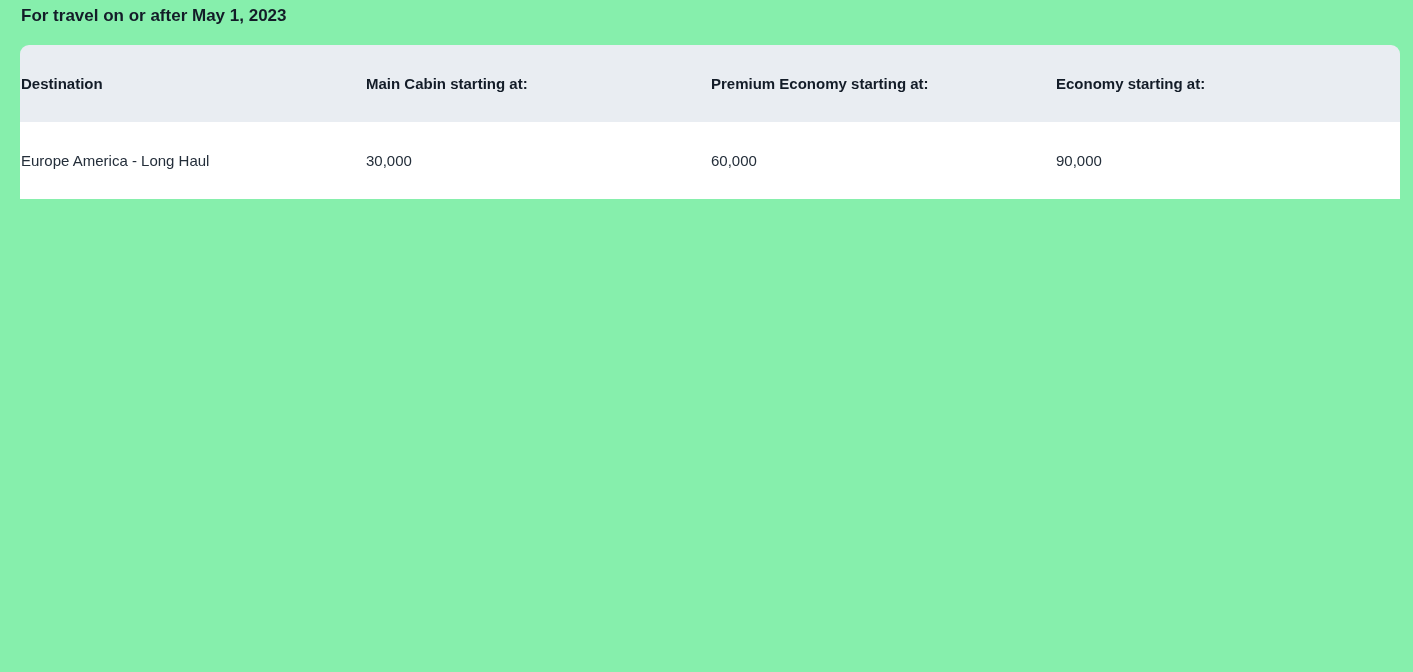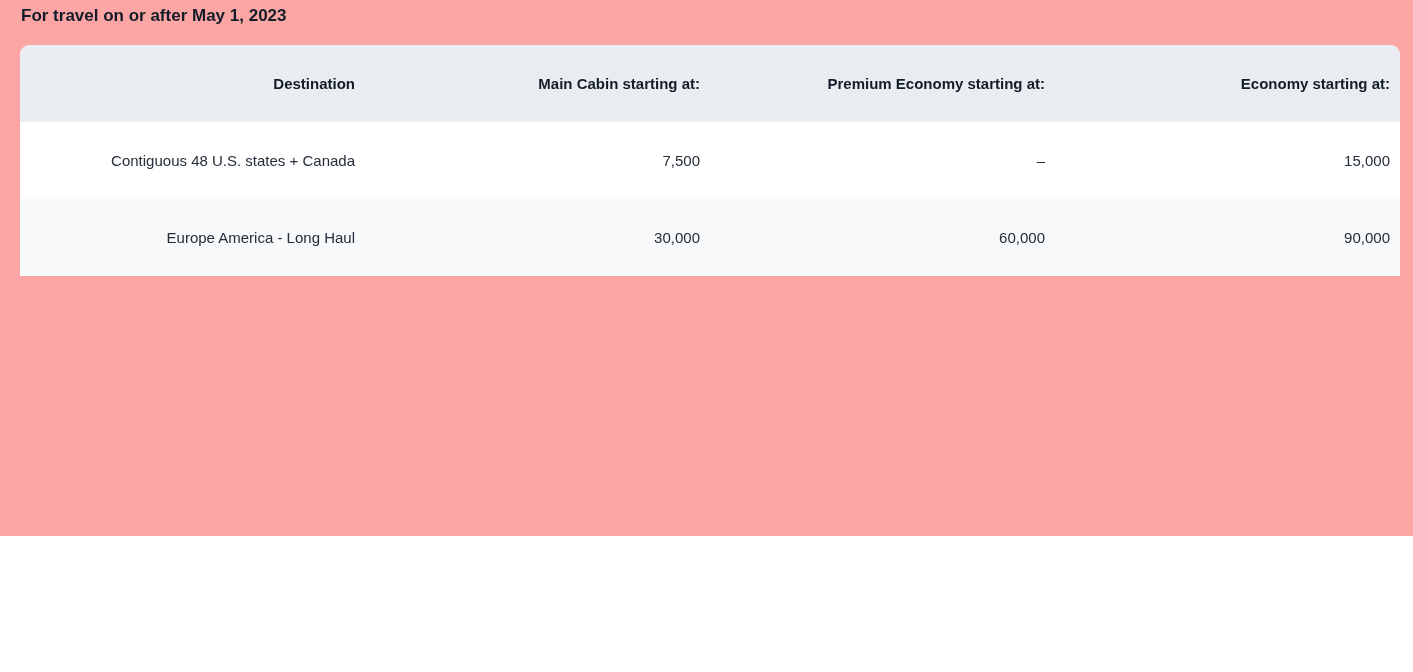--- a/index.html
+++ b/index.html
@@ -4,44 +4,44 @@
 <style>
   html, body {
     margin: 0;
     padding: 0;
     background: #ffffff;
     font-family: "Liberation Sans", sans-serif;
   }
   .page {
     position: relative;
     width: 1413px;
-    height: 536px;
-    background: #fca5a5;
+    height: 672px;
+    background: #86efac;
     overflow: hidden;
   }
   .page-title {
     margin: 0;
     padding: 5px 0 0 21px;
     font-size: 17px;
     line-height: 21px;
     font-weight: 700;
     color: #131c28;
   }
   table.award-table {
     border-collapse: separate;
     border-spacing: 0;
     table-layout: fixed;
     width: 1380px;
     margin: 19px 0 0 20px;
   }
   .award-table th,
   .award-table td {
     height: 77px;
-    padding: 0 10px;
-    text-align: right;
+    padding: 0 1px;
+    text-align: left;
     vertical-align: middle;
     box-sizing: border-box;
   }
   .award-table thead th {
     background: #e9edf2;
     font-size: 15px;
     font-weight: 700;
     color: #131c28;
   }
   .award-table thead th:first-child { border-top-left-radius: 9px; }
@@ -67,26 +67,20 @@
     <thead>
       <tr class="header-row">
         <th>Destination</th>
         <th>Main Cabin starting at:</th>
         <th>Premium Economy starting at:</th>
         <th>Economy starting at:</th>
       </tr>
     </thead>
     <tbody>
       <tr>
-        <td>Contiguous 48 U.S. states + Canada</td>
-        <td>7,500</td>
-        <td>–</td>
-        <td>15,000</td>
-      </tr>
-      <tr>
         <td>Europe America - Long Haul</td>
         <td>30,000</td>
         <td>60,000</td>
         <td>90,000</td>
       </tr>
     </tbody>
   </table>
 
 </div>
 

